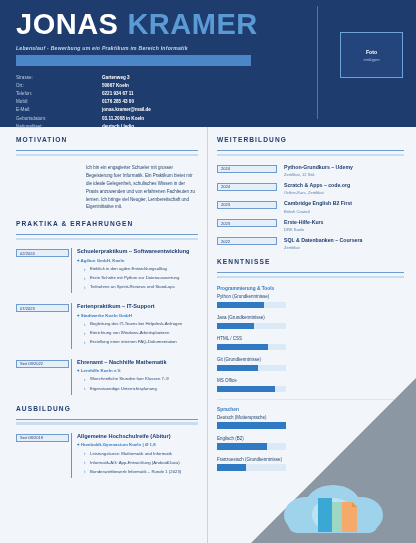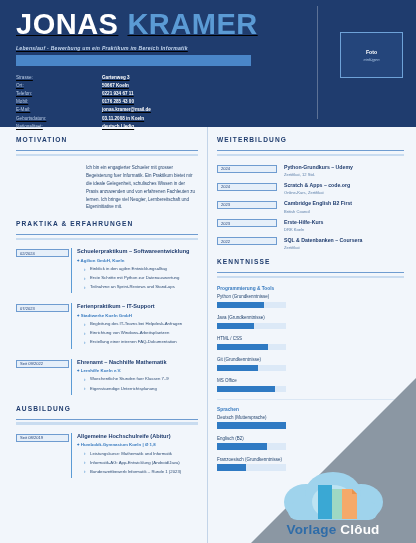--- a/index.html
+++ b/index.html
@@ -15,21 +15,20 @@
     background: #f2f6fb;
     overflow: hidden;
   }
 
   
   .header {
     position: relative;
     height: 127px;
     background: #1f3c6e;
     padding: 8px 16px 0 16px;
-    text-decoration: underline;
   }
   .hdr-divider {
     position: absolute;
     left: 317px; top: 6px; bottom: 8px;
     width: 1px;
     background: rgba(255,255,255,0.28);
   }
   .name-line {
     white-space: nowrap;
     line-height: 1;
@@ -491,19 +490,15 @@
           <ellipse cx="75" cy="21" rx="28" ry="21" fill="#9fd3ec"></ellipse>
           <rect x="30" y="30" width="90" height="18" rx="9" fill="#9fd3ec"></rect>
           <ellipse cx="75" cy="30" rx="21" ry="17" fill="#bde3f2"></ellipse>
           <rect x="60" y="13" width="14" height="34" fill="#3aa8d4"></rect>
           <rect x="74" y="17" width="10" height="30" fill="#9ed8c3"></rect>
           <polygon points="84,17 94,17 99,22 99,47 84,47" fill="#f5a96a"></polygon>
           <polygon points="94,17 99,22 94,22" fill="#e8934f"></polygon>
         </g>
       </svg>
     </div>
-    <div class="wm-text">
-      <span class="wm-t1">Vorlage</span>
-      <span class="wm-t2">Clôud</span>
-    </div>
   </div>
 
 </div>
 
 </body></html>

